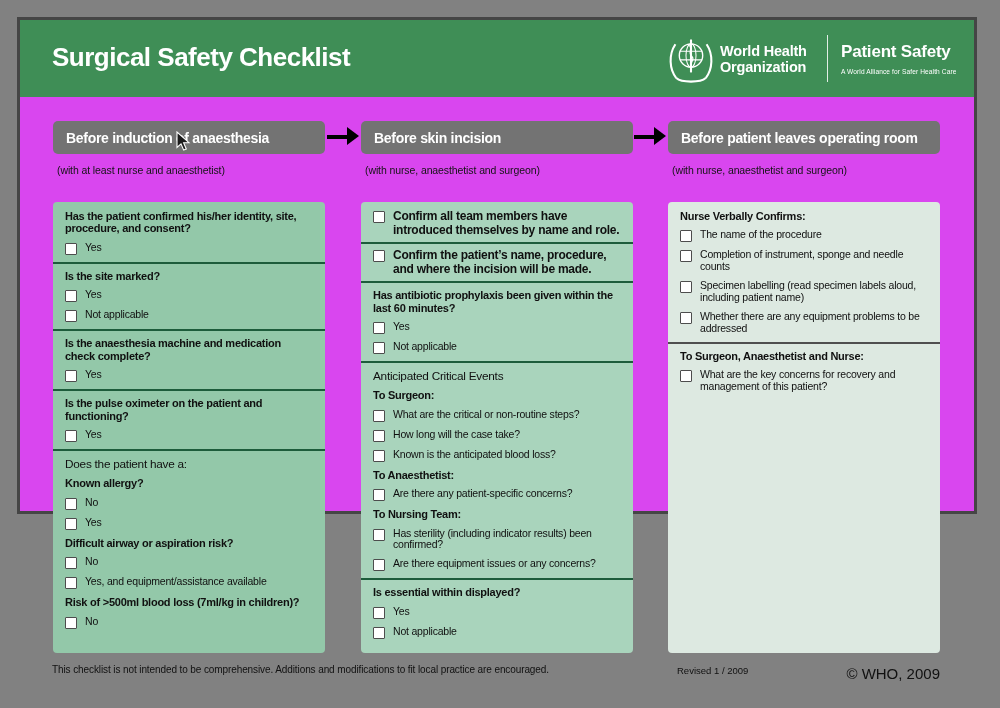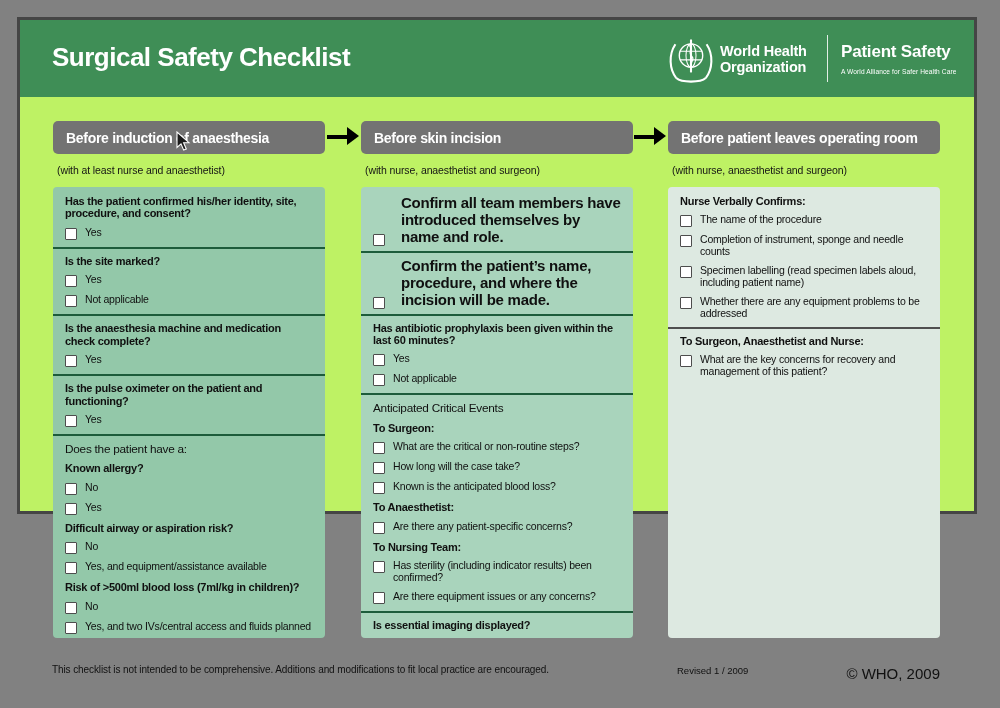--- a/index.html
+++ b/index.html
@@ -1,19 +1,19 @@
 <!DOCTYPE html>
 <html><head>
 <meta charset="utf-8">
 <style>
   html,body{margin:0;padding:0;width:1000px;height:708px;overflow:hidden;
     font-family:"Liberation Sans",sans-serif;background:#818181;}
   .stage{position:relative;width:1000px;height:708px;background:#818181;}
   .page{position:absolute;left:20px;top:20px;width:954px;height:491px;
-    background:#bef264;outline:3px solid #454545;}
+    background:#d946ef;outline:3px solid #454545;}
   
   .masthead{position:absolute;left:0;top:0;width:954px;height:77px;background:var(--header-green,#3f8e56);}
   .doc-title{position:absolute;left:32px;top:22px;margin:0;color:#fff;font-size:26px;
     font-weight:bold;letter-spacing:-0.5px;white-space:nowrap;}
   .who-emblem{position:absolute;left:645px;top:13px;}
   .who-org{position:absolute;left:700px;top:24px;color:#fff;font-weight:bold;
     font-size:14.5px;line-height:1.08;letter-spacing:-0.2px;}
   .vdiv{position:absolute;left:807px;top:15px;width:1px;height:47px;background:rgba(255,255,255,.85);}
   .ps-block{position:absolute;left:821px;top:22px;color:#fff;width:125px;}
   .ps-title{font-size:17px;font-weight:bold;letter-spacing:-0.2px;white-space:nowrap;}
@@ -23,28 +23,28 @@
     border-radius:5px;color:#fff;font-weight:bold;font-size:14px;letter-spacing:-0.3px;
     display:flex;align-items:center;padding-left:13px;box-sizing:border-box;white-space:nowrap;}
   .ch1{left:33px}.ch2{left:341px}.ch3{left:648px}
   .subhead{position:absolute;top:144px;font-size:10.5px;color:#141414;letter-spacing:-0.1px;white-space:nowrap;}
   .sh1{left:37px}.sh2:{left:345px}.sh2{left:345px}.sh3{left:652px}
   
   .arrow-line{position:absolute;top:115px;height:4px;background:#000;}
   .arrow-head{position:absolute;top:107px;width:0;height:0;
     border-top:9px solid transparent;border-bottom:9px solid transparent;border-left:12px solid #000;}
   
-  .panel{position:absolute;top:167px;width:272px;height:451px;border-radius:4px;
+  .panel{position:absolute;top:182px;width:272px;height:451px;border-radius:4px;
     padding:7px 12px;box-sizing:border-box;overflow:hidden;color:#101010;}
   .p1{left:33px}.p2{left:341px}.p3{left:648px}
   .panel > :first-child{margin-top:1px;}
   .q-title{font-weight:bold;font-size:11px;line-height:1.13;letter-spacing:-0.25px;margin:6px 0 1px;}
   .heading{font-weight:normal;font-size:11.8px;line-height:1.13;letter-spacing:-0.25px;margin:7px 0 2px;}
   .opt{display:flex;gap:8px;margin:7px 0;font-size:10.5px;line-height:1.13;letter-spacing:-0.2px;align-items:flex-start;}
-  .checkitem{display:flex;gap:16px;margin:5px 0;font-weight:bold;font-size:15px;line-height:1.13;letter-spacing:-0.25px;align-items:flex-end;}
+  .checkitem{display:flex;gap:8px;margin:5px 0;font-weight:bold;font-size:12px;line-height:1.13;letter-spacing:-0.25px;align-items:flex-start;}
   .cb{flex:0 0 auto;width:10px;height:10px;background:#fff;border:1.5px solid #4d4d4d;border-radius:1px;margin-top:1px;}
   .divider{height:2px;margin:5px -12px;}
   
   .footer-note{position:absolute;left:32px;top:644px;font-size:10px;color:#111;letter-spacing:-0.1px;white-space:nowrap;}
   .footer-rev{position:absolute;left:645px;top:645px;font-size:9.5px;color:#111;white-space:nowrap;padding-left:12px;}
   .footer-copy{position:absolute;left:800px;top:645px;width:120px;text-align:right;font-size:15px;color:#111;white-space:nowrap;}
   .cursor{position:absolute;left:176px;top:131px;z-index:9;}
 </style>
 </head>
 <body>
@@ -136,24 +136,20 @@
         </div>
         <div class="opt">
           <div class="cb"></div>
           <div class="">Yes, and equipment/assistance available</div>
         </div>
         <div class="q-title">Risk of &gt;500ml blood loss (7ml/kg in children)?</div>
         <div class="opt">
           <div class="cb"></div>
           <div class="">No</div>
         </div>
-        <div class="opt">
-          <div class="cb"></div>
-          <div class="">Yes, and two IVs/central access and fluids planned</div>
-        </div>
       </div>
     <div class="panel p2" style="background: rgb(169, 212, 188);">
         <div class="checkitem">
           <div class="cb"></div>
           <div class="">Confirm all team members have introduced themselves by name and role.</div>
         </div>
         <div class="divider" style="background: rgb(29, 92, 59);"></div>
         <div class="checkitem">
           <div class="cb"></div>
           <div class="">Confirm the patient’s name, procedure, and where the incision will be made.</div>
@@ -191,21 +187,21 @@
         <div class="q-title">To Nursing Team:</div>
         <div class="opt">
           <div class="cb"></div>
           <div class="">Has sterility (including indicator results) been confirmed?</div>
         </div>
         <div class="opt">
           <div class="cb"></div>
           <div class="">Are there equipment issues or any concerns?</div>
         </div>
         <div class="divider" style="background: rgb(29, 92, 59);"></div>
-        <div class="q-title">Is essential imaging displayed?</div>
+        <div class="q-title">Is essential within displayed?</div>
         <div class="opt">
           <div class="cb"></div>
           <div class="">Yes</div>
         </div>
         <div class="opt">
           <div class="cb"></div>
           <div class="">Not applicable</div>
         </div>
       </div>
     <div class="panel p3" style="background: rgb(221, 233, 225);">

